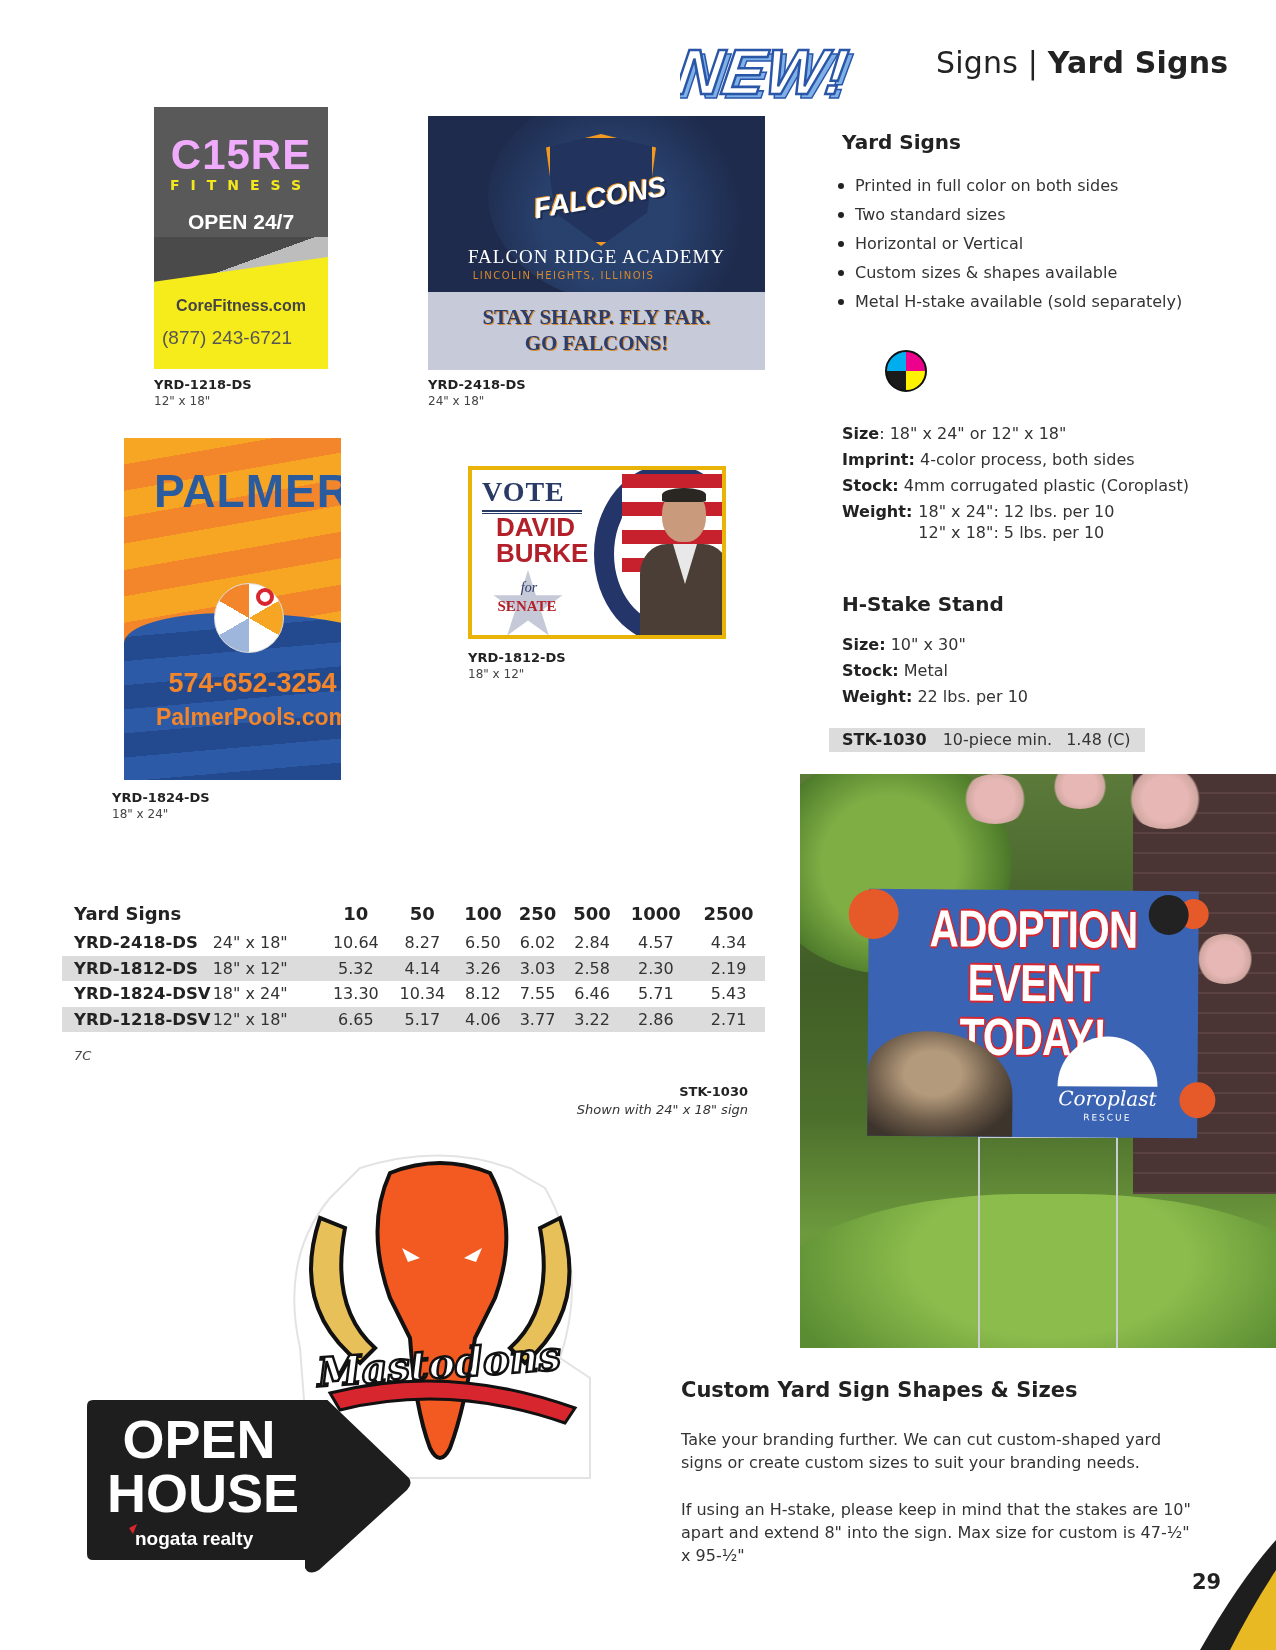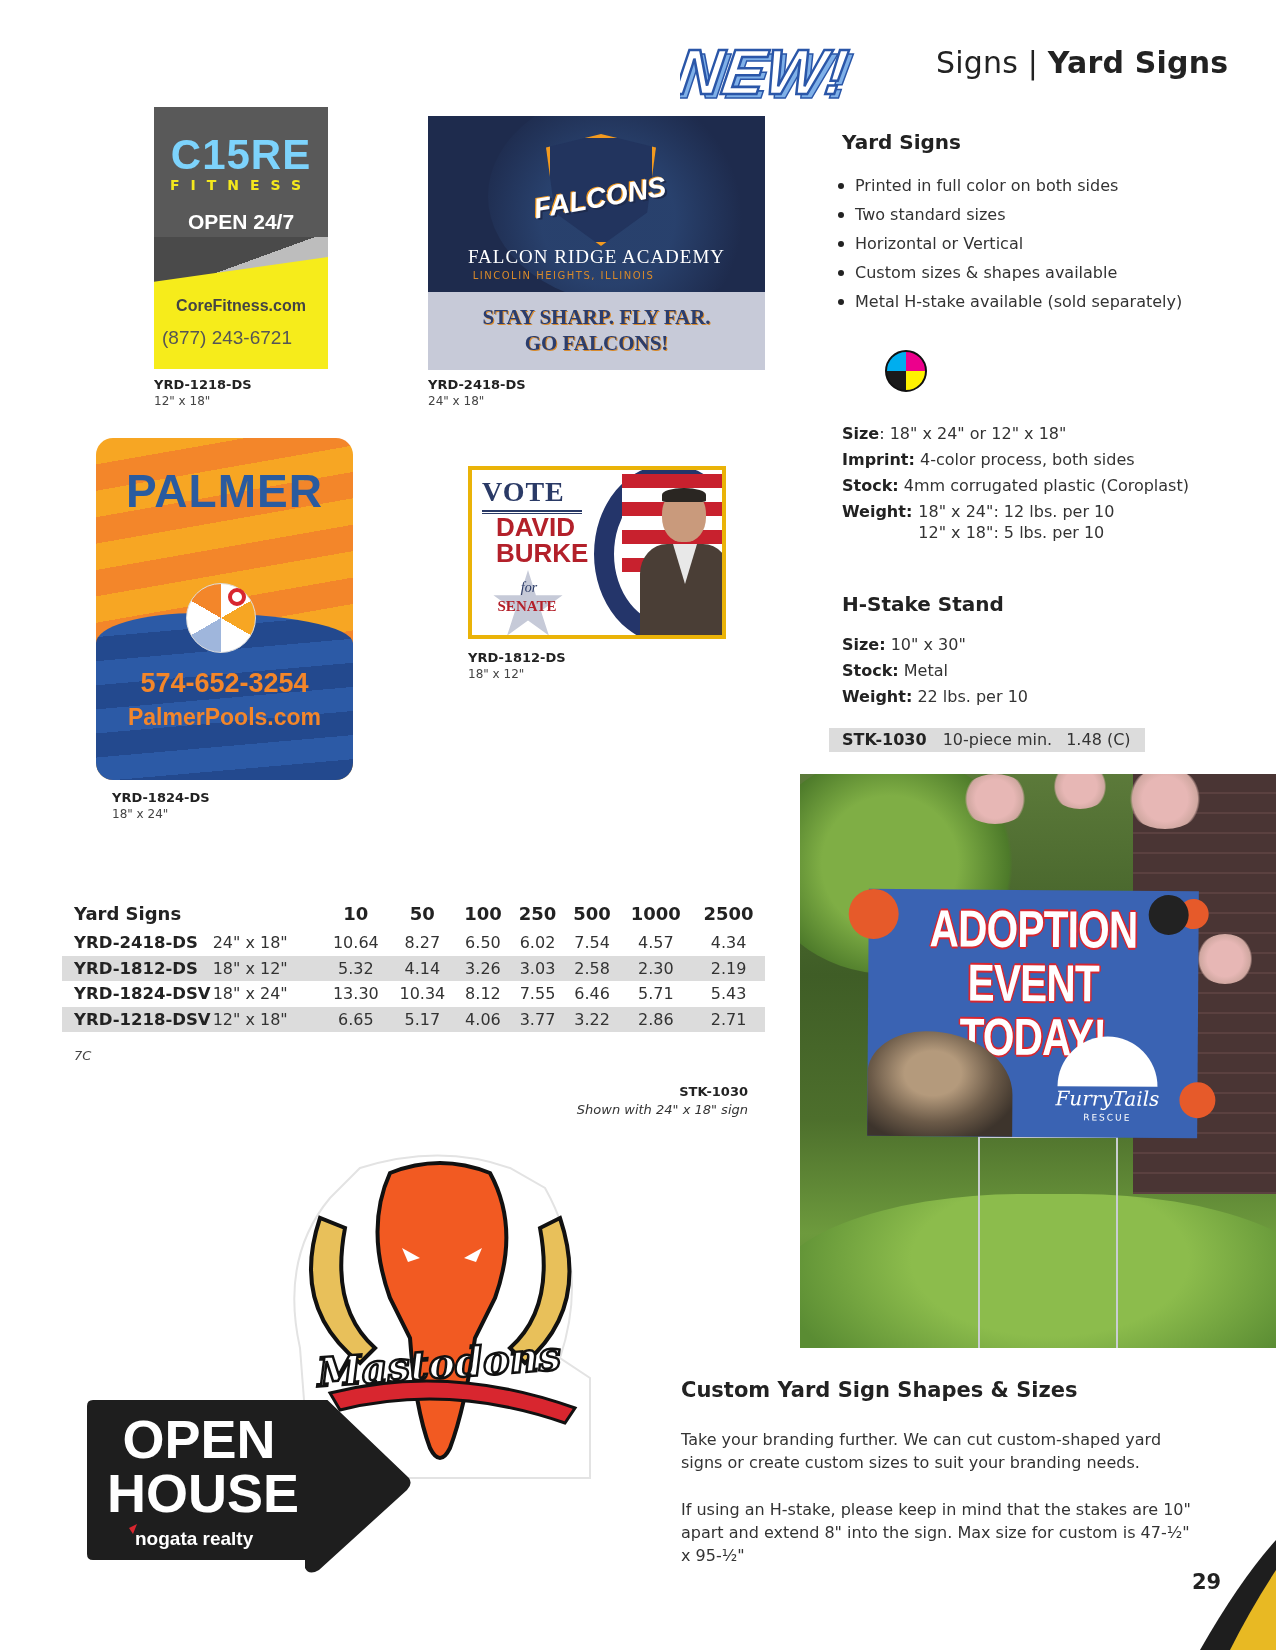--- a/index.html
+++ b/index.html
@@ -16,41 +16,41 @@
   .sign { position: absolute; overflow: hidden; }
   .cap-code { position: absolute; font-size: 13px; font-weight: 700; color: #222; }
   .cap-size { position: absolute; font-size: 12px; color: #444; }
 
   
   .core { left: 154px; top: 107px; width: 174px; height: 262px; background: #595959; }
   .core .gray2 { position:absolute; left:0; top:130px; width:174px; height:132px;
                  background: linear-gradient(160deg, #4a4a4a 0 30%, #bdbdbd 30% 100%); }
   .core .yellow { position:absolute; left:0; top:150px; width:174px; height:112px; background:#f6ec1b;
                   clip-path: polygon(0 22%, 100% 0, 100% 100%, 0 100%); }
-  .core .t1 { position:absolute; left:0; width:174px; top:24px; text-align:center; color:#7dd3fc; font-weight:700; font-size:42px; letter-spacing:1px; font-family:"Liberation Sans", sans-serif; }
+  .core .t1 { position:absolute; left:0; width:174px; top:24px; text-align:center; color:#f0abfc; font-weight:700; font-size:42px; letter-spacing:1px; font-family:"Liberation Sans", sans-serif; }
   .core .t2 { position:absolute; left:0; width:174px; top:70px; text-align:center; color:#f4e81d; font-size:14px; letter-spacing:11px; font-weight:700; }
   .core .t3 { position:absolute; left:0; width:174px; top:103px; text-align:center; color:#fff; font-weight:700; font-size:21px; font-family:"Liberation Sans", sans-serif; }
   .core .t4 { position:absolute; left:0; width:174px; top:190px; text-align:center; color:#444; font-weight:700; font-size:16px; font-family:"Liberation Sans", sans-serif; }
   .core .t5 { position:absolute; left:0; width:146px; top:220px; text-align:center; color:#555; font-size:19px; font-family:"Liberation Sans", sans-serif; }
 
   
   .falcon { left: 428px; top: 116px; width: 337px; height: 254px; background: #1e2b4d; }
   .falcon .swoosh { position:absolute; left:60px; top:-30px; width:300px; height:220px; border-radius:50%;
                     background: radial-gradient(circle at 40% 60%, #2d4a7a 0 30%, transparent 60%); opacity:.7; }
   .falcon .shield { position:absolute; left:118px; top:18px; width:110px; height:112px; background:#22345e;
                     border:4px solid #f29a1f; clip-path: polygon(50% 0, 100% 12%, 92% 70%, 50% 100%, 8% 70%, 0 12%); }
   .falcon .fname { position:absolute; left:92px; top:66px; width:160px; text-align:center; color:#fff; font-style:italic; font-weight:800; font-size:28px; transform: rotate(-10deg); text-shadow: 2px 2px 0 #1e2b4d, -1px -1px 0 #f29a1f; font-family:"Liberation Sans", sans-serif; }
   .falcon .acad { position:absolute; left:0; width:337px; top:130px; text-align:center; color:#fff; font-family:"Liberation Serif", serif; font-size:19px; letter-spacing:1px; }
   .falcon .loc { position:absolute; left:0; width:271px; top:154px; text-align:center; color:#d98a2a; font-size:10px; letter-spacing:1.5px; }
   .falcon .bottom { position:absolute; left:0; top:176px; width:337px; height:78px; background:#c7cad8; }
   .falcon .slogan { position:absolute; left:0; width:337px; top:188px; text-align:center; color:#2b3d6d; font-family:"Liberation Serif", serif; font-weight:700; font-size:21px; line-height:26px; text-shadow: 1px 1px 0 #d98a2a; }
 
   
-  .palmer { left: 96px; top: 438px; width: 257px; height: 342px;
-            background: repeating-linear-gradient(170deg, #f7a623 0 26px, #f3862a 26px 52px); border-radius: 17px; }
+  .palmer { left: 124px; top: 438px; width: 217px; height: 342px;
+            background: repeating-linear-gradient(170deg, #f7a623 0 26px, #f3862a 26px 52px); }
   .palmer .water { position:absolute; left:0; top:175px; width:257px; height:167px;
                    background: repeating-linear-gradient(175deg, #2c5aa6 0 24px, #23498e 24px 48px); border-radius: 40% 60% 0 0 / 18% 18% 0 0; }
   .palmer .p1 { position:absolute; left:0; width:257px; top:26px; text-align:center; color:#2a5b9f; font-weight:700; font-size:46px; font-family:"Liberation Sans", sans-serif; letter-spacing:1px; }
   .palmer .p2 { position:absolute; left:0; width:257px; top:82px; text-align:center; color:#2a5b9f; font-weight:700; font-size:32px; font-family:"Liberation Sans", sans-serif; letter-spacing:2px; }
   .palmer .ball { position:absolute; left:90px; top:145px; width:70px; height:70px; border-radius:50%;
                   background: conic-gradient(#fff 0 60deg, #f7a623 60deg 120deg, #fff 120deg 180deg, #9fb6dc 180deg 240deg, #fff 240deg 300deg, #f3862a 300deg 360deg); border:1px solid #ddd; }
   .palmer .ring { position:absolute; left:132px; top:150px; width:18px; height:18px; border-radius:50%; border:4px solid #d8262f; }
   .palmer .ph { position:absolute; left:0; width:257px; top:230px; text-align:center; color:#f3862a; font-weight:700; font-size:27px; font-family:"Liberation Sans", sans-serif; }
   .palmer .web { position:absolute; left:0; width:257px; top:266px; text-align:center; color:#f3862a; font-weight:700; font-size:23px; font-family:"Liberation Sans", sans-serif; }
 
@@ -240,21 +240,21 @@
   <div class="stake" style="left:316px;"></div>
   <div class="stake-top"></div>
   <div class="board">
     <div class="dot" style="left:-20px;top:0;width:50px;height:50px;background:#e65a2a;"></div>
     <div class="dot" style="right:-10px;top:8px;width:30px;height:30px;background:#e65a2a;"></div>
     <div class="dot" style="right:10px;top:4px;width:40px;height:40px;background:#222;"></div>
     <div class="dot" style="right:-18px;bottom:20px;width:36px;height:36px;background:#e65a2a;"></div>
     <div class="a1"><span>ADOPTION</span><br><span>EVENT TODAY!</span></div>
     <div class="cat"></div>
     <div class="logo-dome"></div>
-    <div class="furry">FurryTails</div>
+    <div class="furry">Coroplast</div>
     <div class="rescue">RESCUE</div>
   </div>
 </div>
 <div class="abs stk-cap">
   <div class="code">STK-1030</div>
   <div class="desc">Shown with 24" x 18" sign</div>
 </div>
 
 <table class="abs ptable">
   <thead>
@@ -270,21 +270,21 @@
     </tr>
   </thead>
   <tbody>
     <tr>
       <td class="code" style="width:140px;">YRD-2418-DS</td>
       <td class="sz">24" x 18"</td>
       <td>10.64</td>
       <td>8.27</td>
       <td>6.50</td>
       <td>6.02</td>
-      <td>7.54</td>
+      <td>2.84</td>
       <td>4.57</td>
       <td>4.34</td>
     </tr>
     <tr class="shade">
       <td class="code">YRD-1812-DS</td>
       <td class="sz">18" x 12"</td>
       <td>5.32</td>
       <td>4.14</td>
       <td>3.26</td>
       <td>3.03</td>

